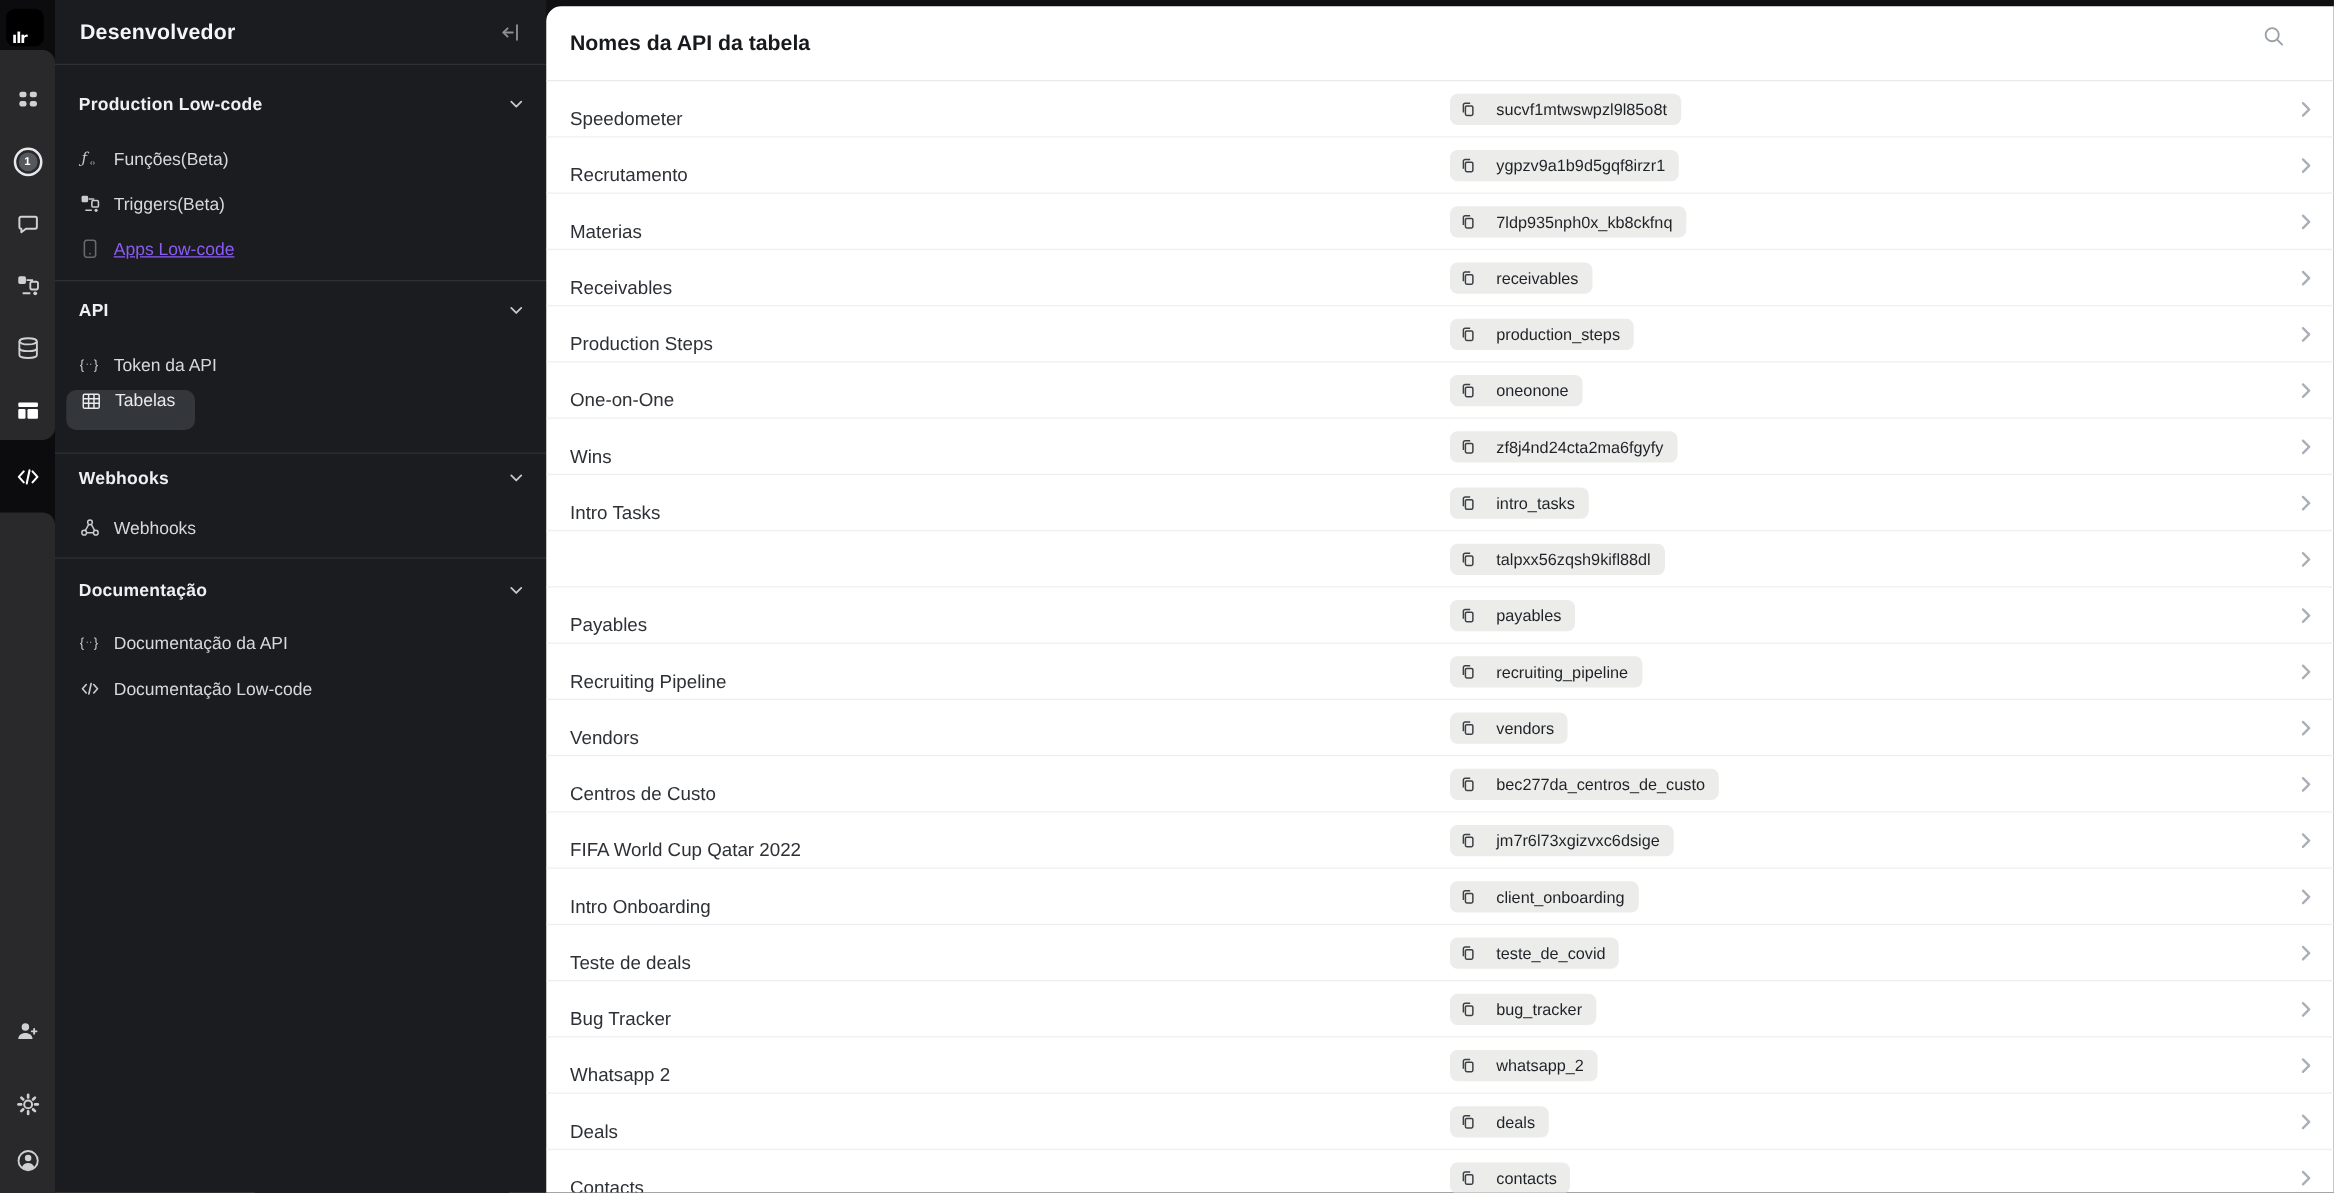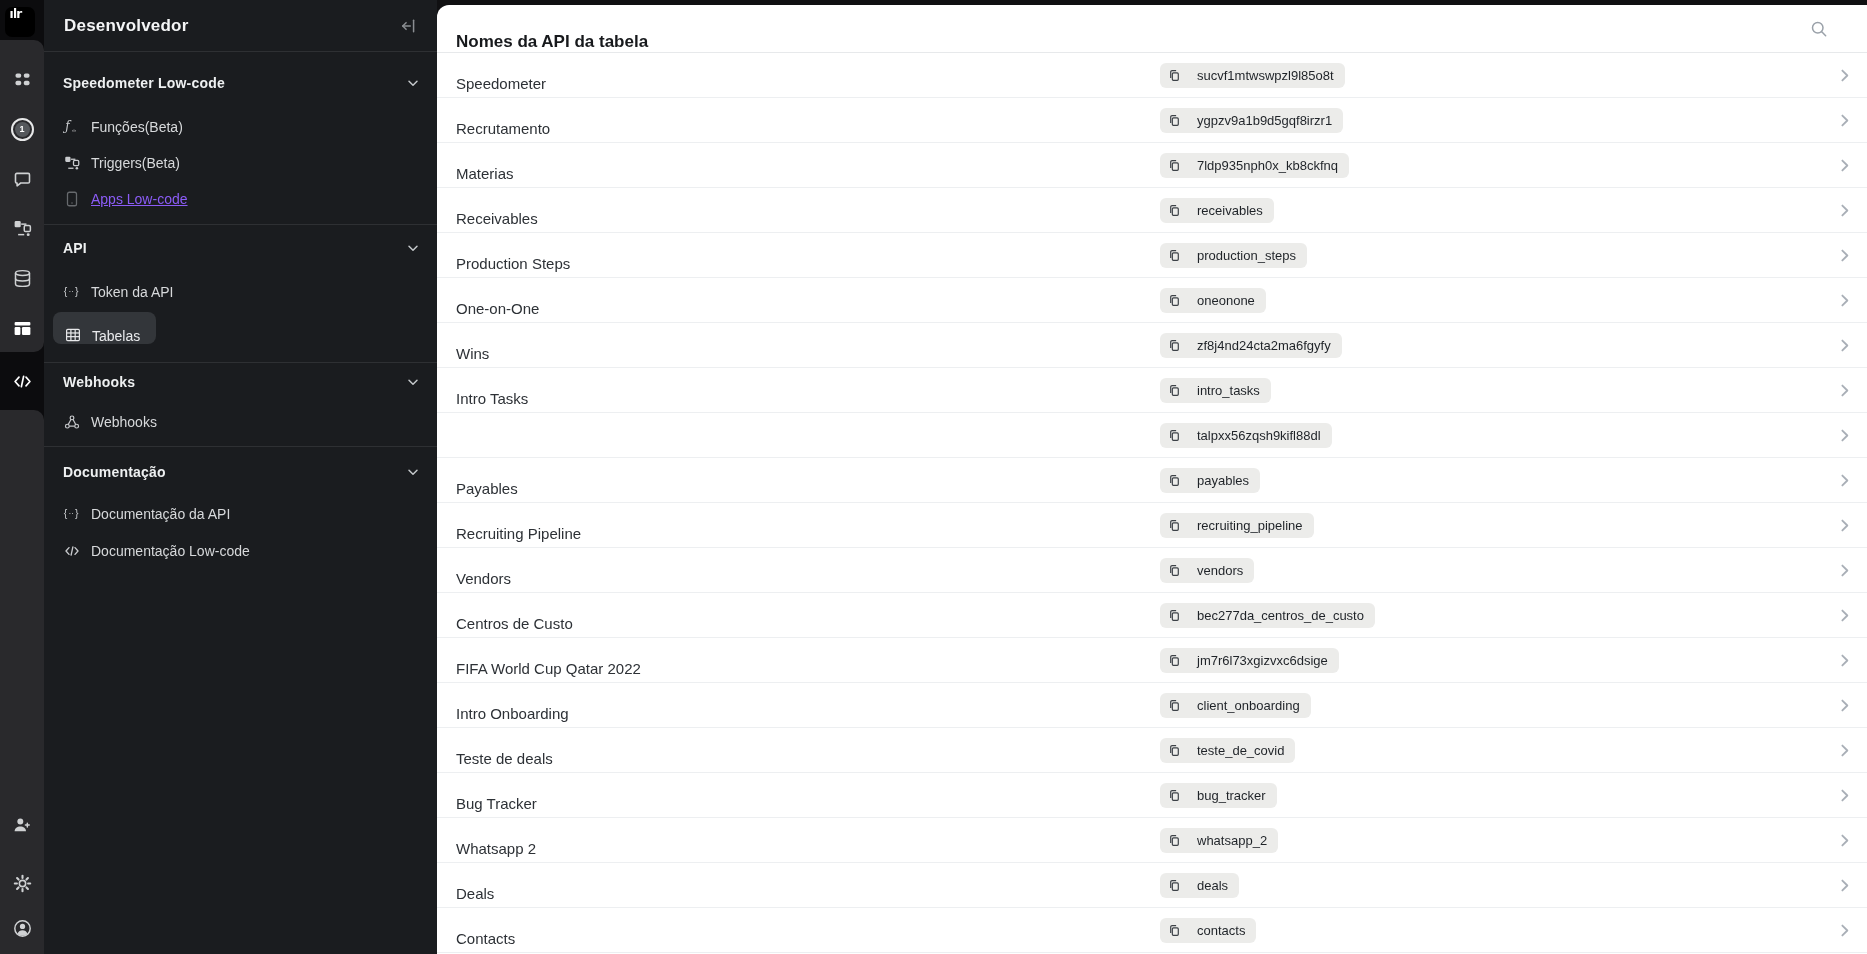--- a/index.html
+++ b/index.html
@@ -5,21 +5,21 @@
   * { margin:0; padding:0; box-sizing:border-box; }
   html,body { width:1867px; height:954px; overflow:hidden; background:#101012;
     font-family:"Liberation Sans","DejaVu Sans",sans-serif; }
 
   
   .rail { position:absolute; left:0; top:0; width:44px; height:954px; background:#0c0c0e; }
   .rail-group { position:absolute; left:0; width:44px; background:#29292c; }
   .rail-group.g1 { top:40px; height:312px; border-radius:0 10px 10px 0; }
   .rail-group.g2 { top:410px; height:544px; border-radius:0 10px 0 0; }
   .logo-sq { position:absolute; left:5px; top:7px; width:30px; height:30px; background:#000;
-    border-radius:7px; display:flex; align-items:flex-start; justify-content:center; }
+    border-radius:7px; display:flex; align-items:flex-end; justify-content:center; }
   .logo-sq svg text { font-family:"DejaVu Sans",sans-serif; font-weight:bold; }
   .rail-ic { position:absolute; left:0; width:44px; height:28px; display:flex;
     align-items:center; justify-content:center; color:#cfd1d3; cursor:pointer; }
   .rail-ic svg { width:21px; height:21px; }
   .rail-ic.active { color:#ffffff; }
   .num-badge { position:relative; width:23px; height:23px; border:2px solid #e7e8e9;
     border-radius:50%; display:flex; align-items:center; justify-content:center; }
   .num-badge .inner { width:15px; height:15px; border-radius:50%; background:#55585c;
     color:#fff; font-size:9px; font-weight:bold; display:flex; align-items:center; justify-content:center; }
 
@@ -31,30 +31,30 @@
   .collapse-btn { color:#8b8e92; width:20px; height:20px; cursor:pointer; }
   .nav-row { position:absolute; left:19px; right:16px; height:26px; display:flex;
     align-items:center; }
   .sec-label { color:#eef0f1; font-size:14px; font-weight:bold; letter-spacing:.2px; flex:1; }
   .sec-chevron { color:#c6c9cc; width:16px; height:16px; }
   .nav-item { cursor:pointer; color:#d7d9db; font-size:14px; gap:10px; }
   .nav-item .ic { width:18px; height:18px; color:#c9cbce; flex:none; display:flex;
     align-items:center; justify-content:center; }
   .nav-item.disabled { color:#8b5cf6; cursor:default;text-decoration:underline; }
   .nav-item.disabled .ic { color:#66696d; }
-  .sel-pill { position:absolute; left:9px; height:32px; display:inline-flex; align-items:flex-end;
+  .sel-pill { position:absolute; left:9px; height:32px; display:inline-flex; align-items:flex-start;
     gap:10px; background:#33363a; border-radius:8px; padding:0 16px 0 11px; color:#e9eaec;
     font-size:14px; cursor:pointer; }
   .sel-pill .ic { width:18px; height:18px; color:#e9eaec; display:flex; align-items:center; }
   .nav-div { position:absolute; left:0; right:0; height:1px; background:#2e3033; }
 
   
   .card { position:absolute; left:437px; top:5px; right:0; bottom:0; background:#fff;
     border-radius:12px 0 0 0; overflow:hidden; }
-  .card-head { position:relative; height:48px; display:flex; align-items:flex-end;
+  .card-head { position:relative; height:60px; display:flex; align-items:center;
     padding-left:19px; border-bottom:1px solid #e7e9eb; }
   .card-title { font-size:17px; font-weight:bold; color:#17191c; }
   .search-btn { position:absolute; right:38px; top:14px; width:20px; height:20px;
     color:#9aa1a9; cursor:pointer; }
   .trow { display:flex; align-items:center; height:45px; padding-left:19px;
     border-bottom:1px solid #edeff1; cursor:pointer; }
   .tname { width:704px; flex:none; font-size:15px; color:#2d3136;margin-top:16px; }
   .badge { display:inline-flex; align-items:center; gap:16px; background:#ececea;
     border-radius:6px; padding:5px 11px 5px 8px; font-size:13px; color:#1f2328; cursor:pointer; }
   .badge .cp { width:13px; height:13px; color:#3c4147; flex:none; }
@@ -170,21 +170,21 @@
     <span class="collapse-btn">
       <svg viewBox="0 0 24 24" fill="none" stroke="currentColor" stroke-width="1.8" stroke-linecap="round" stroke-linejoin="round">
           <line x1="17.5" y1="5" x2="17.5" y2="19"></line>
           <line x1="4.5" y1="12" x2="13.5" y2="12"></line>
           <polyline points="8.5 8 4.5 12 8.5 16"></polyline>
         </svg>
     </span>
   </div>
 
   <div class="nav-row" style="top:70px">
-    <span class="sec-label">Speedometer Low-code</span>
+    <span class="sec-label">Production Low-code</span>
     <span class="sec-chevron">
         <svg viewBox="0 0 24 24" fill="none" stroke="currentColor" stroke-width="2.2" stroke-linecap="round" stroke-linejoin="round">
           <polyline points="6 9.5 12 15.5 18 9.5"></polyline>
         </svg>
       </span>
   </div>
   <div class="nav-row nav-item" style="top:114px">
     <span class="ic">
         <svg viewBox="0 0 24 24" fill="currentColor">
           <text x="3" y="16" font-size="16" font-style="italic" font-family="DejaVu Serif">ƒ</text>

